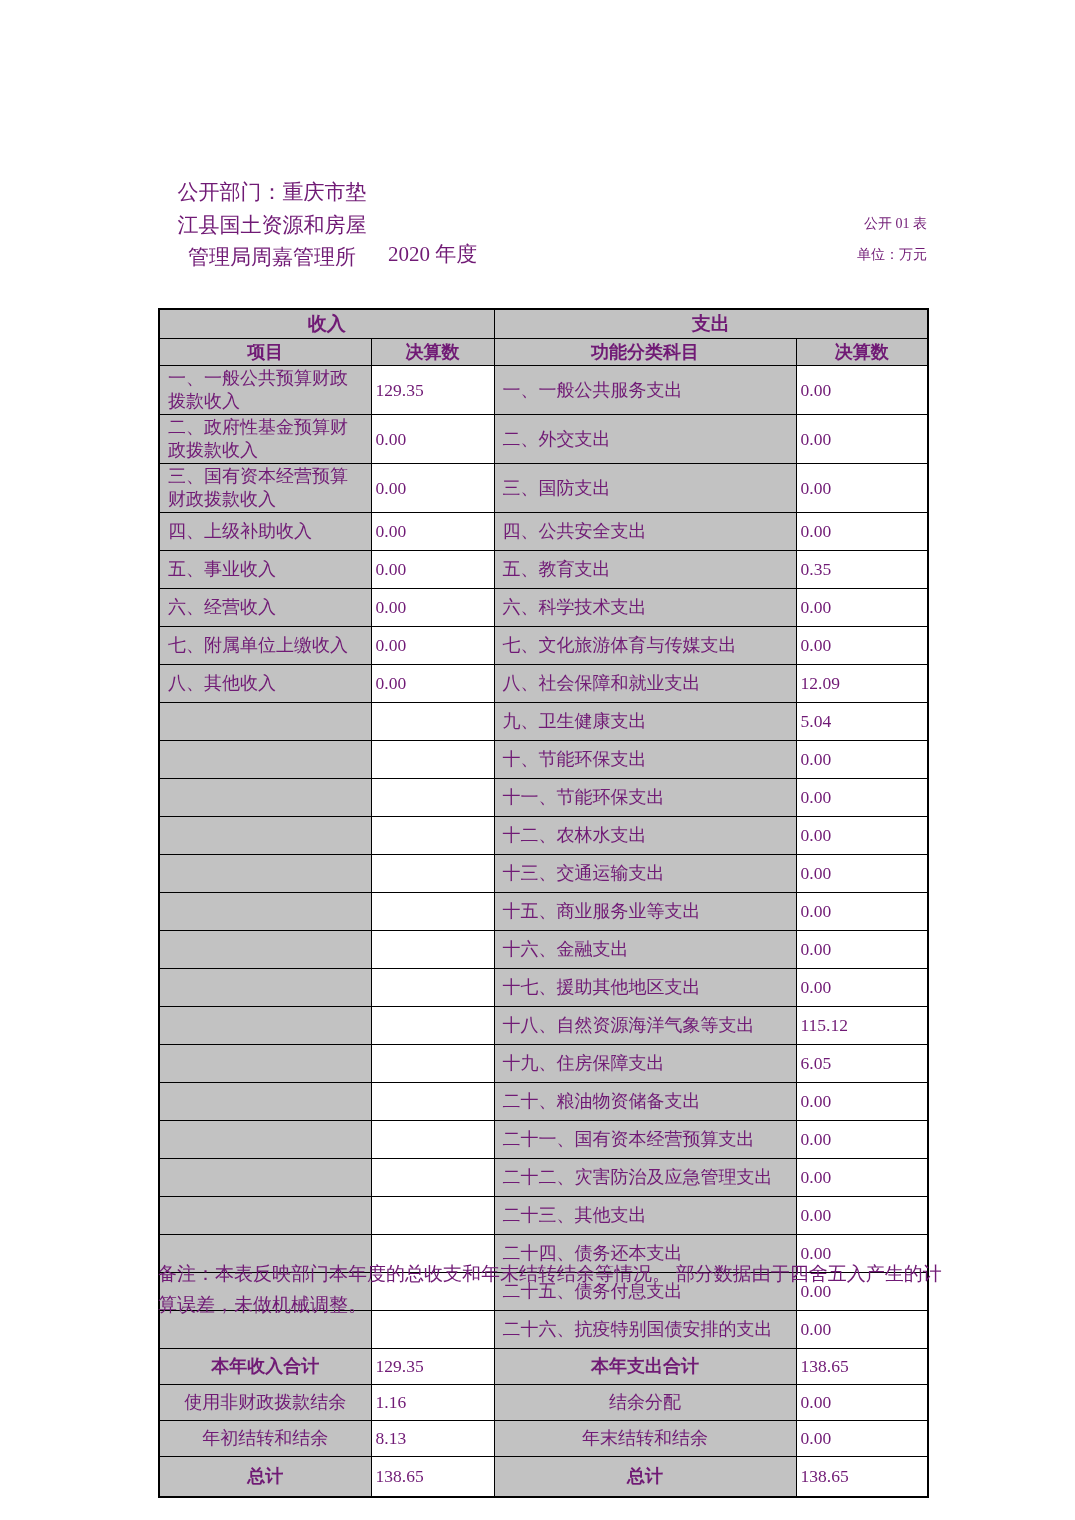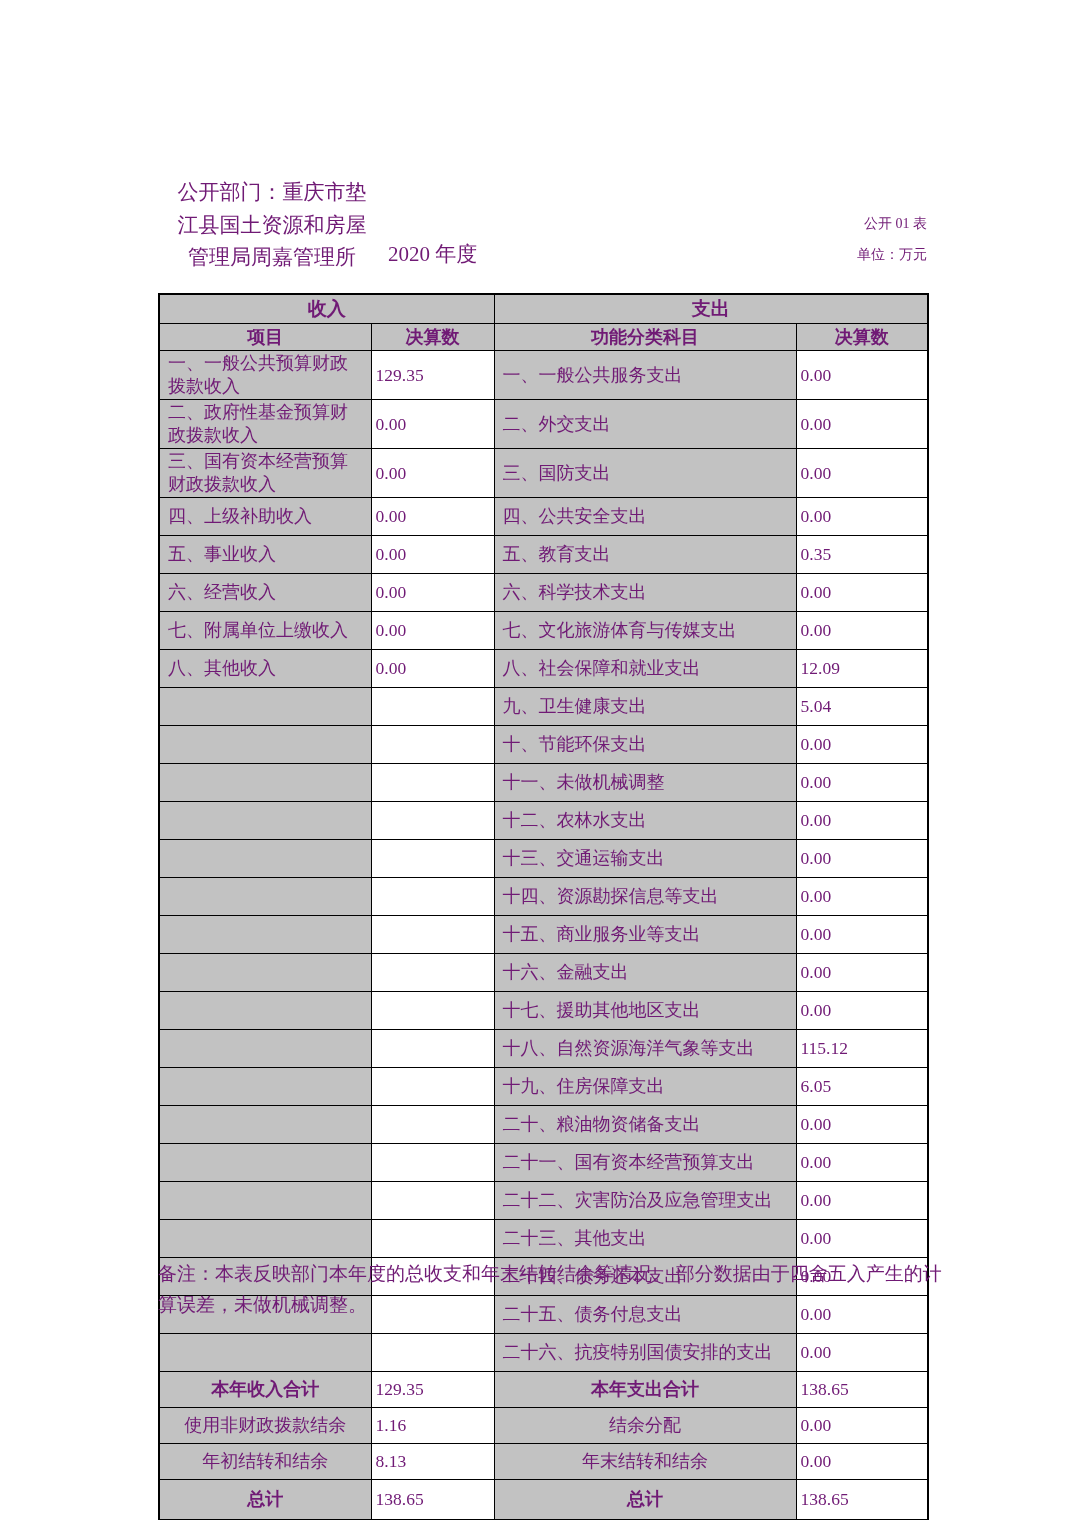--- a/index.html
+++ b/index.html
@@ -19,21 +19,21 @@
   .year-block {
     position:absolute; left:388px; top:240px;
     font-size:21px;
   }
   .meta-block {
     position:absolute; right:148px; top:208px;
     font-size:14px; line-height:31px; text-align:right;
   }
   
   table.budget {
-    position:absolute; left:158px; top:293px;
+    position:absolute; left:158px; top:308px;
     width:769px;
     border-collapse:collapse; table-layout:fixed;
     font-size:18px;
   }
   table.budget col.c-in-item   { width:212px; }
   table.budget col.c-in-amt    { width:123px; }
   table.budget col.c-ex-item   { width:302px; }
   table.budget col.c-ex-amt    { width:132px; }
   table.budget th, table.budget td {
     border:1px solid #000000;
@@ -163,39 +163,33 @@
         </tr>
         <tr>
           <td class="cell-label"></td>
           <td class="cell-amt"></td>
           <td class="cell-label">十、节能环保支出</td>
           <td class="cell-amt">0.00</td>
         </tr>
         <tr>
           <td class="cell-label"></td>
           <td class="cell-amt"></td>
-          <td class="cell-label">十一、未做机械调整</td>
+          <td class="cell-label">十一、节能环保支出</td>
           <td class="cell-amt">0.00</td>
         </tr>
         <tr>
           <td class="cell-label"></td>
           <td class="cell-amt"></td>
           <td class="cell-label">十二、农林水支出</td>
           <td class="cell-amt">0.00</td>
         </tr>
         <tr>
           <td class="cell-label"></td>
           <td class="cell-amt"></td>
           <td class="cell-label">十三、交通运输支出</td>
-          <td class="cell-amt">0.00</td>
-        </tr>
-        <tr>
-          <td class="cell-label"></td>
-          <td class="cell-amt"></td>
-          <td class="cell-label">十四、资源勘探信息等支出</td>
           <td class="cell-amt">0.00</td>
         </tr>
         <tr>
           <td class="cell-label"></td>
           <td class="cell-amt"></td>
           <td class="cell-label">十五、商业服务业等支出</td>
           <td class="cell-amt">0.00</td>
         </tr>
         <tr>
           <td class="cell-label"></td>

